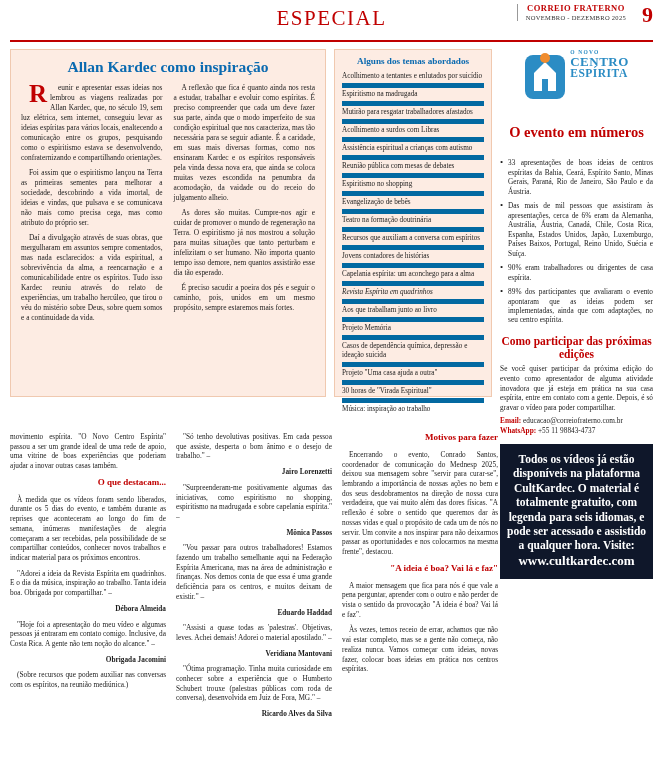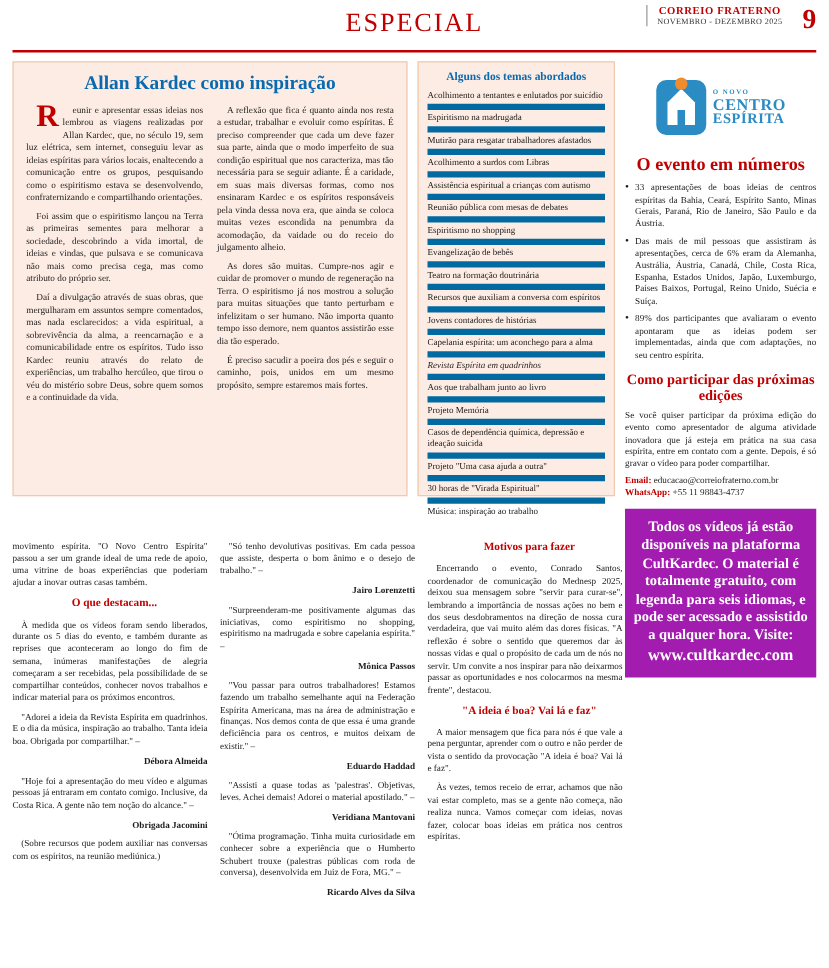--- a/index.html
+++ b/index.html
@@ -145,21 +145,20 @@
   }
   .topics li:last-child { border-bottom: none; }
 
   
   .rightcol {
     width: 155px;
     box-sizing: border-box;
   }
   .logo-area {
     display: flex;
-    align-items: center;
     justify-content: center;
     gap: 4px;
     margin-bottom: 2px;
     height: 74px;
   }
   .logo-mark {
     width: 42px;
     height: 56px;
     position: relative;
   }
@@ -182,21 +181,21 @@
     color: #2b8cc4;
     font-weight: bold;
     line-height: 1;
   }
   .box-title {
     color: #c00000;
     font-size: 14.5px;
     font-weight: bold;
     text-align: center;
     line-height: 1.05;
-    margin-bottom: 5px;
+    margin-bottom: 18px;
   }
   .numbers-list {
     margin: 0;
     padding: 0;
     list-style: none;
     font-size: 7.3px;
     line-height: 1.3;
     text-align: justify;
     color: #1b1b1b;
   }
@@ -227,21 +226,21 @@
     text-align: justify;
     color: #1b1b1b;
   }
   .participate-body p { margin: 0 0 4px 0; }
   .contact { font-size: 7.3px; line-height: 1.35; }
   .contact b { color: #c00000; }
 
   
   .cta {
     margin-top: 8px;
-    background: #a21caf;
+    background: #0f172a;
     color: #ffffff;
     text-align: center;
     font-weight: bold;
     font-size: 11.5px;
     line-height: 1.25;
     padding: 8px 6px 10px 6px;
     box-sizing: border-box;
   }
   .cta .url { font-size: 13px; }
 
@@ -258,21 +257,21 @@
     text-align: justify;
     color: #1b1b1b;
   }
   .lower .col { width: 156px; }
   .lower p { margin: 0 0 6px 0; text-indent: 7px; }
   .lower p.noind { text-indent: 0; }
   .sub-head {
     color: #c00000;
     font-weight: bold;
     font-size: 9px;
-    text-align: center;
+    text-align: right;
     margin: 2px 0 5px 0;
     text-indent: 0;
   }
   .sig { text-align: right; font-weight: bold; }
   .italic { font-style: italic; }
 </style>
 </head>
 <body>
 
 <div class="page">
@@ -342,20 +341,21 @@
           <div class="l1">O NOVO</div>
           <div class="l2">CENTRO</div>
           <div class="l3">ESPÍRITA</div>
         </div>
       </div>
 
       <div class="box-title">O evento em números</div>
       <ul class="numbers-list">
         <li>33 apresentações de boas ideias de centros espíritas da Bahia, Ceará, Espírito Santo, Minas Gerais, Paraná, Rio de Janeiro, São Paulo e da Áustria.</li>
         <li>Das mais de mil pessoas que assistiram às apresentações, cerca de 6% eram da Alemanha, Austrália, Áustria, Canadá, Chile, Costa Rica, Espanha, Estados Unidos, Japão, Luxemburgo, Países Baixos, Portugal, Reino Unido, Suécia e Suíça.</li>
+        <li>90% eram trabalhadores ou dirigentes de casa espírita.</li>
         <li>89% dos participantes que avaliaram o evento apontaram que as ideias podem ser implementadas, ainda que com adaptações, no seu centro espírita.</li>
       </ul>
 
       <div class="participate-title">Como participar das próximas edições</div>
       <div class="participate-body">
         <p>Se você quiser participar da próxima edição do evento como apresentador de alguma atividade inovadora que já esteja em prática na sua casa espírita, entre em contato com a gente. Depois, é só gravar o vídeo para poder compartilhar.</p>
         <div class="contact">
           <b>Email:</b>
           <span>educacao@correiofraterno.com.br</span>
         </div>

